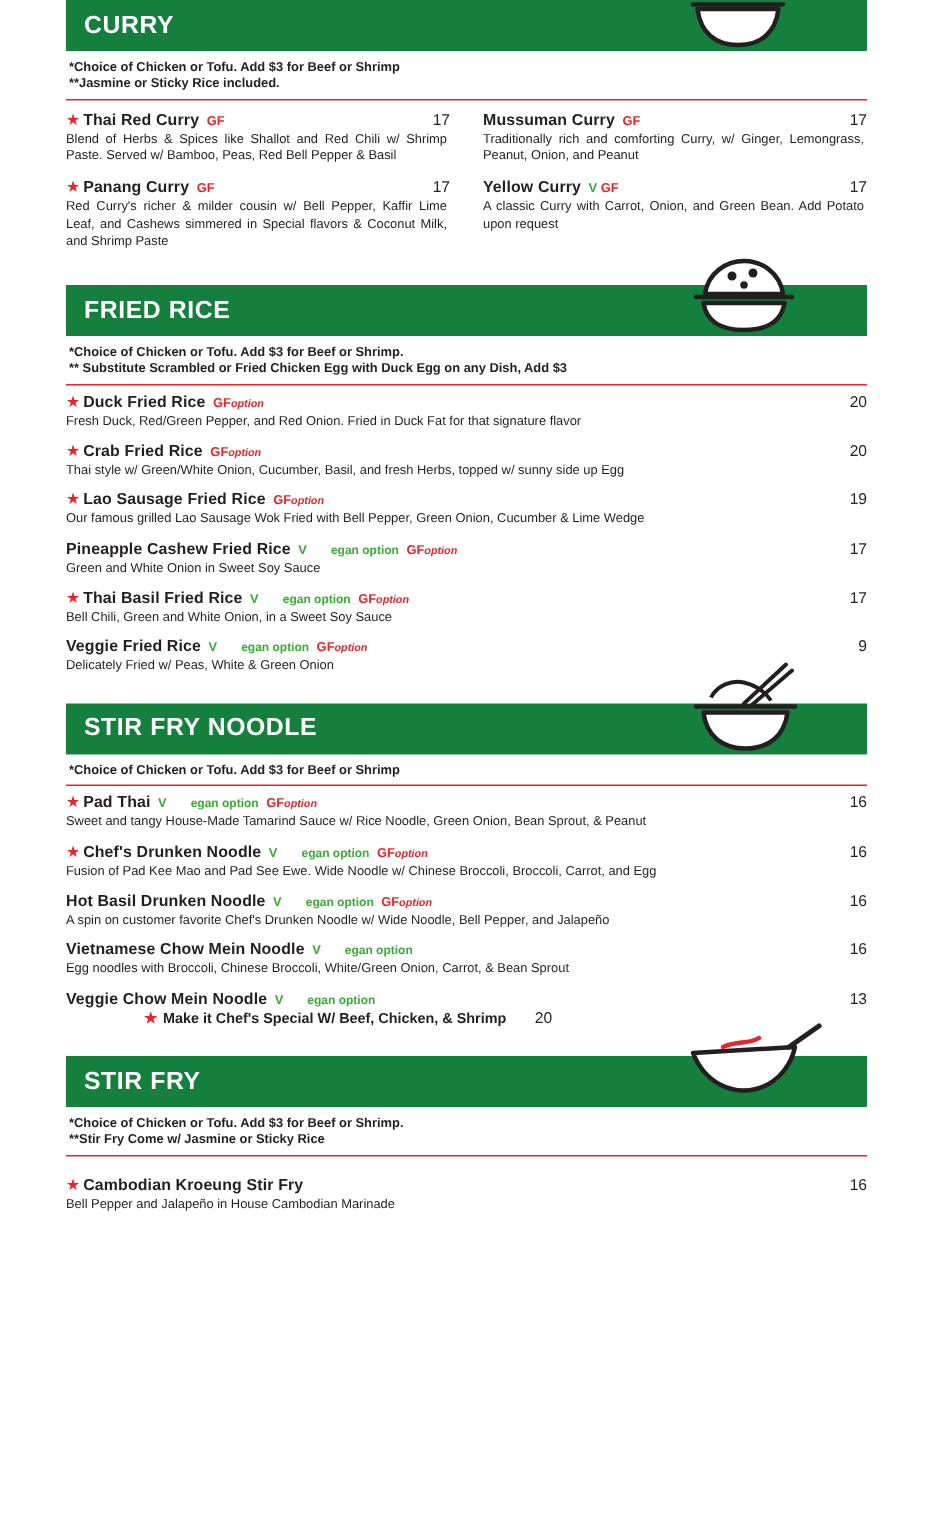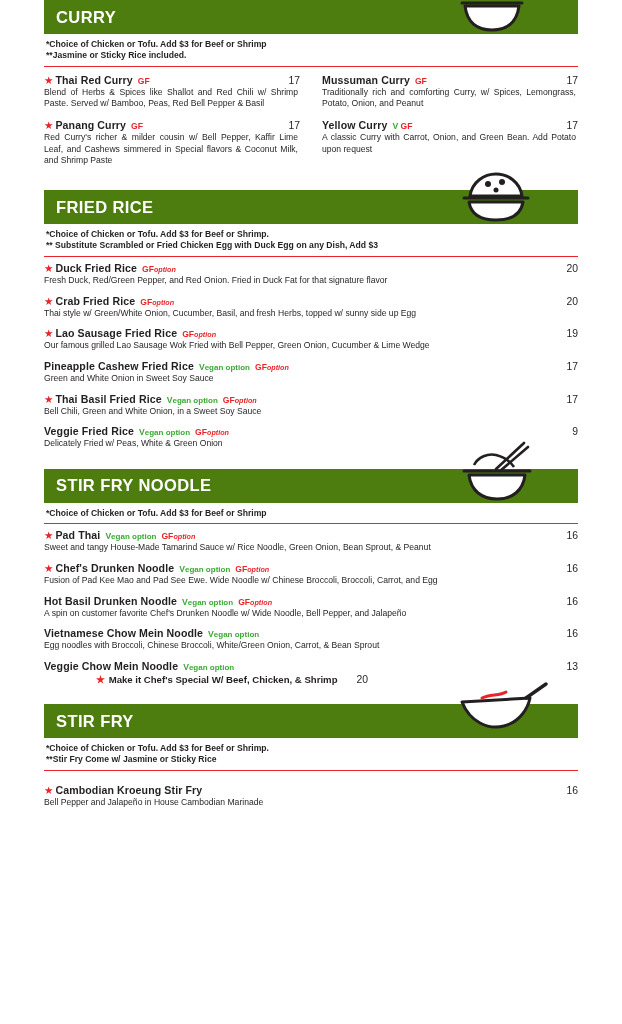--- a/index.html
+++ b/index.html
@@ -10,21 +10,21 @@
     background: #ffffff;
     font-family: "Liberation Sans", sans-serif;
     color: #231f20;
     overflow: hidden;
   }
   .page { position: relative; width: 622px; height: 1024px; padding: 0 44px; }
 
   
   .section { position: relative; }
   .bar {
-    background: #4d7c0f;
+    background: #15803d;
     height: 34px;
     display: flex;
     align-items: center;
     padding-left: 12px;
     position: relative;
   }
   .bar-title {
     color: #ffffff;
     font-size: 16.5px;
     font-weight: bold;
@@ -66,21 +66,21 @@
   .item-name {
     font-size: 10.6px;
     font-weight: bold;
     color: #231f20;
     letter-spacing: 0.1px;
   }
   .tag { font-size: 8.6px; font-weight: bold; margin-left: 4px; white-space: nowrap; }
   .tag-gf { color: #e8252a; }
   .tag-gf .sub { font-size: 7.2px; font-style: italic; font-weight: bold; }
   .tag-v { color: #3ba935; }
-  .tag-v .sub { font-size: 8px; font-weight: bold; }
+  .tag-v .sub { font-size: 8px; font-weight: bold; padding-left: 16px; }
   .tag-vgf .v { color: #3ba935; }
   .tag-vgf .g { color: #e8252a; }
   .price {
     font-size: 10.4px;
     font-weight: normal;
     color: #231f20;
     margin-left: 19px;
     white-space: nowrap;
   }
   .desc {
@@ -165,21 +165,21 @@
       <div class="col">
 
         <div class="item">
           <div class="item-head">
             <div class="item-name-wrap">
               <span class="item-name">Mussuman Curry</span>
               <span class="tag tag-gf"><span>GF</span></span>
             </div>
             <span class="price">17</span>
           </div>
-          <div class="desc">Traditionally rich and comforting Curry, w/ Spices, Lemongrass, Potato, Onion, and Peanut</div>
+          <div class="desc">Traditionally rich and comforting Curry, w/ Ginger, Lemongrass, Peanut, Onion, and Peanut</div>
         </div>
 
         <div class="item">
           <div class="item-head">
             <div class="item-name-wrap">
               <span class="item-name">Yellow Curry</span>
               <span class="tag tag-vgf"><span class="v">V</span> <span class="g">GF</span></span>
             </div>
             <span class="price">17</span>
           </div>

